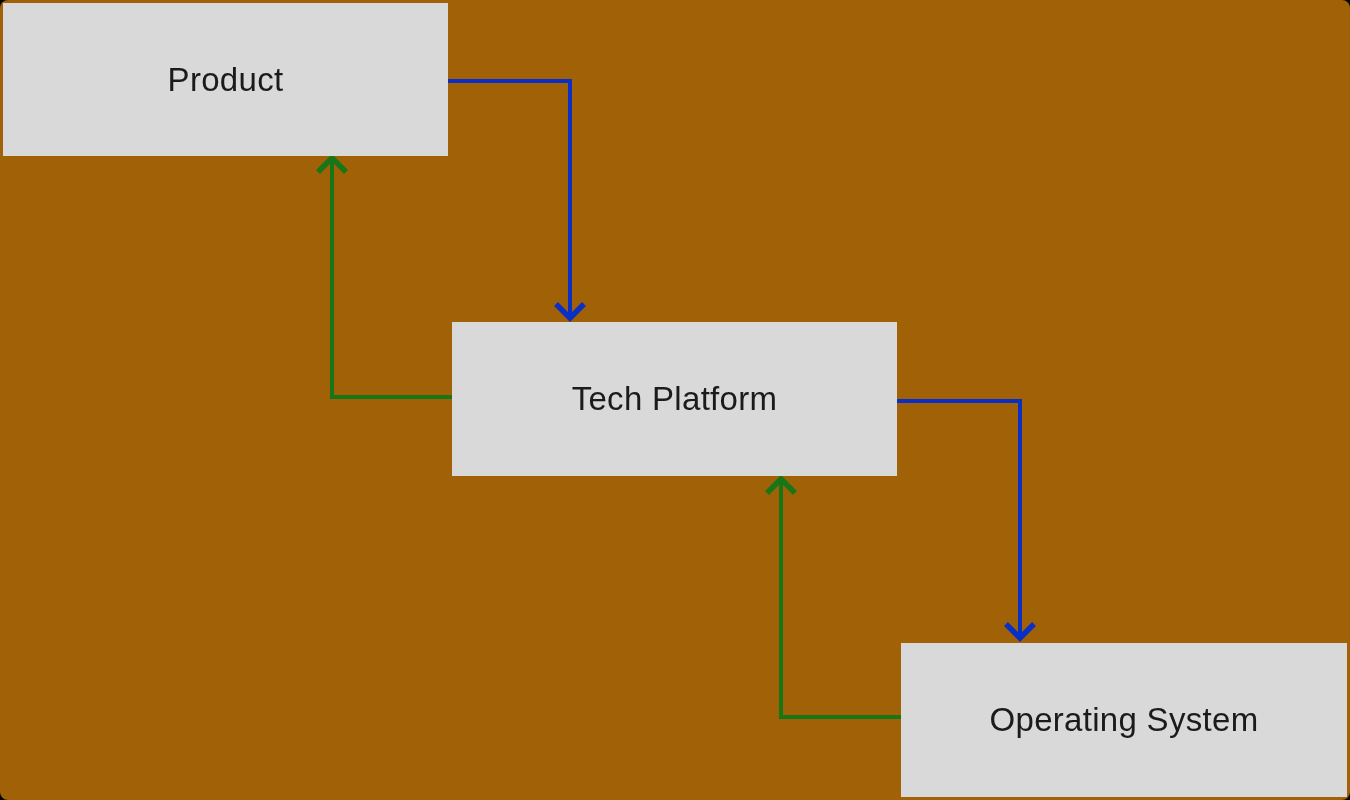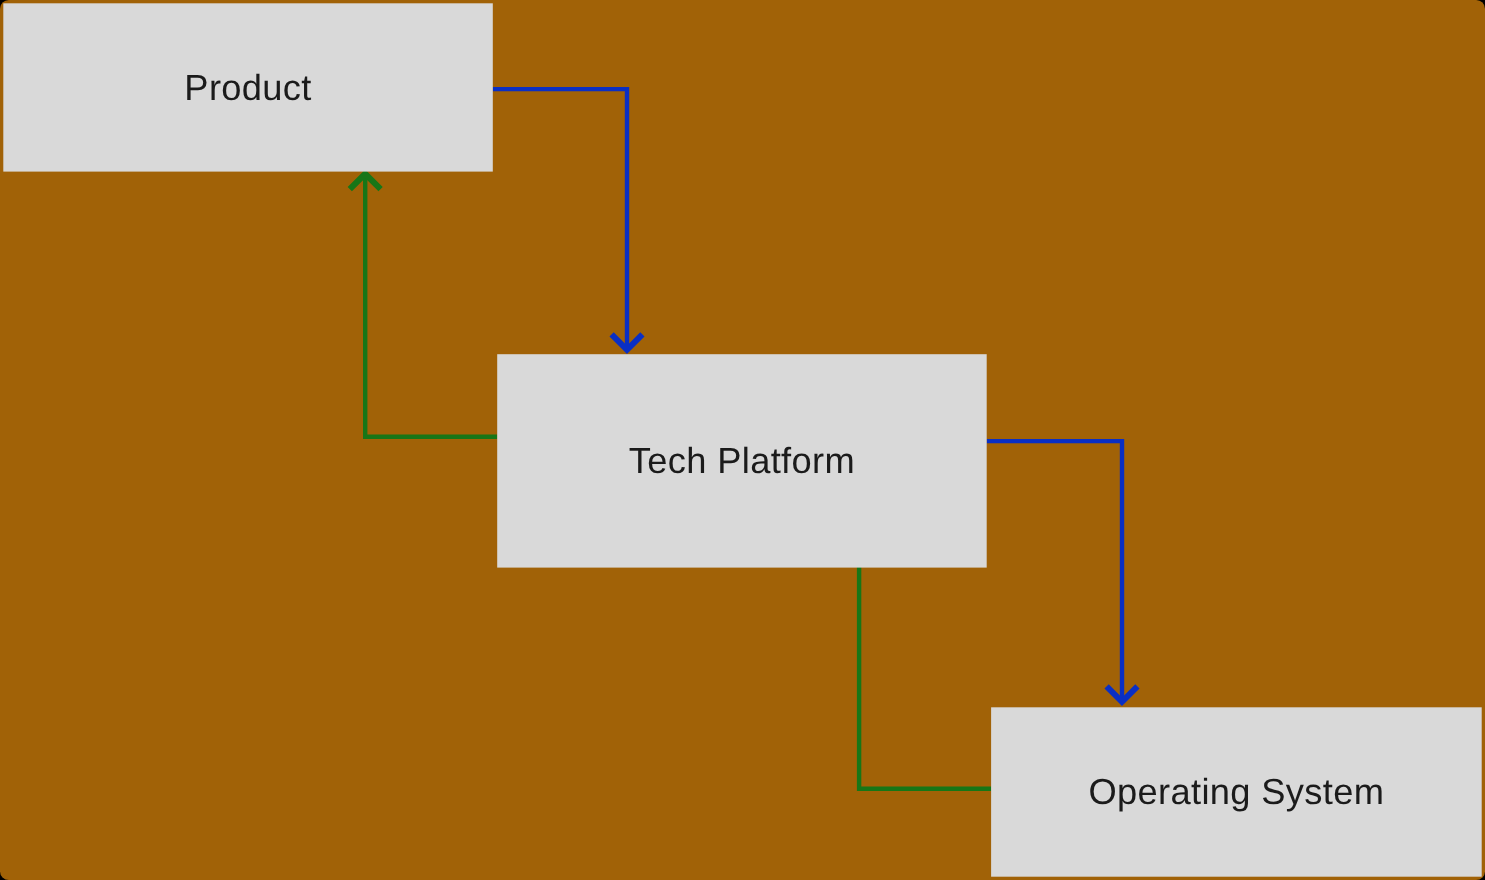--- a/index.html
+++ b/index.html
@@ -69,21 +69,21 @@
       <g>
         <polyline class="edge-line" points="901,717 781,717 781,481" stroke="#177617"></polyline>
         <polyline class="edge-arrowhead" points="767,493 781,479 795,493" stroke="#177617"></polyline>
       </g>
     </svg>
 
   <div class="node" style="left: 3px; top: 3px; width: 445px; height: 153px; background: rgb(217, 217, 217);">
     <span class="node-label" style="color: rgb(27, 27, 27);">Product</span>
   </div>
 
-  <div class="node" style="left: 452px; top: 322px; width: 445px; height: 194px; background: rgb(217, 217, 217);">
+  <div class="node" style="left: 452px; top: 322px; width: 445px; height: 154px; background: rgb(217, 217, 217);">
     <span class="node-label" style="color: rgb(27, 27, 27);">Tech Platform</span>
   </div>
 
   <div class="node" style="left: 901px; top: 643px; width: 446px; height: 154px; background: rgb(217, 217, 217);">
     <span class="node-label" style="color: rgb(27, 27, 27);">Operating System</span>
   </div>
 
 </div>
 
 </body></html>

